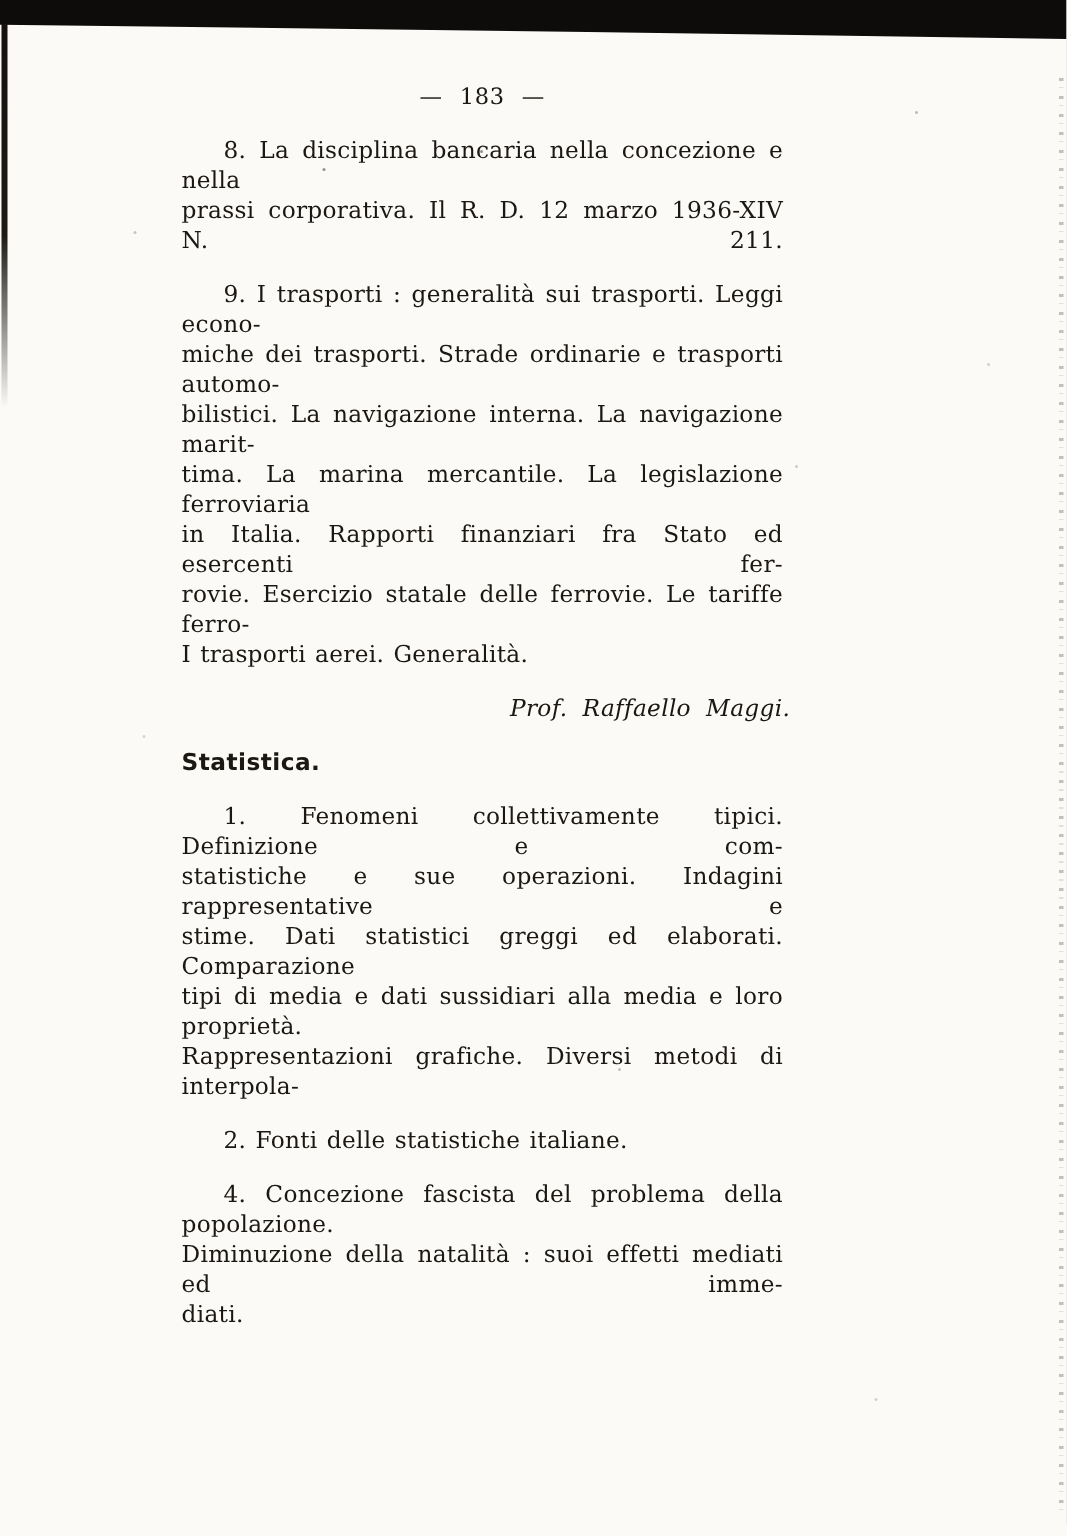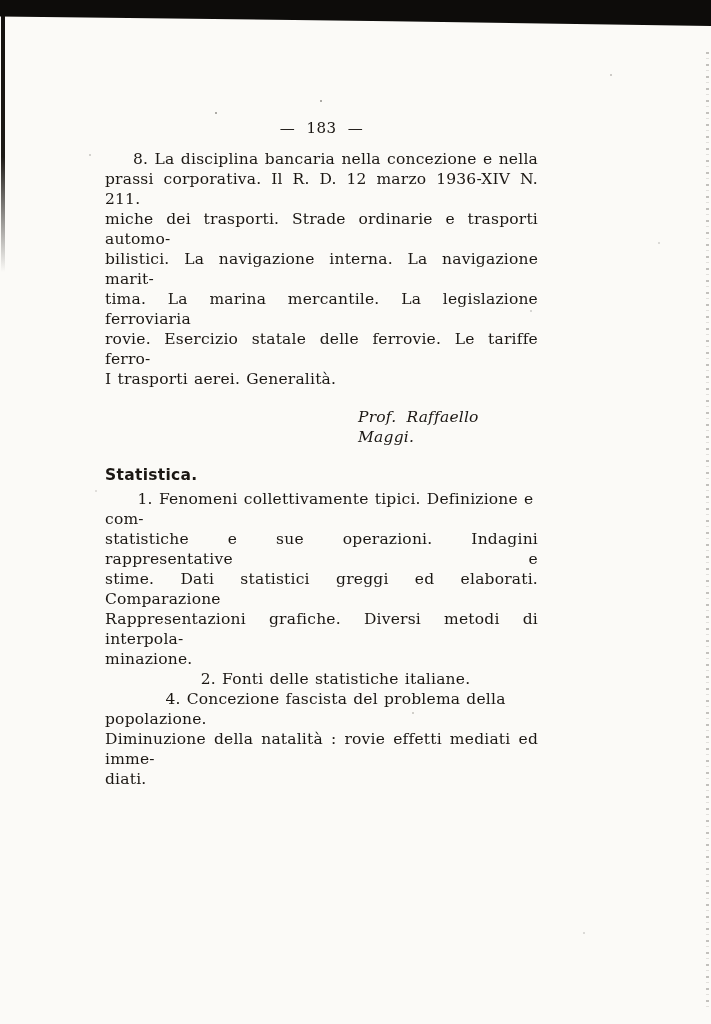--- a/index.html
+++ b/index.html
@@ -26,37 +26,37 @@
   .rightedge{
     position:absolute;right:2px;top:52px;width:3px;height:958px;opacity:.55;
     background:repeating-linear-gradient(180deg,
       rgba(80,76,70,.6) 0 2px, rgba(80,76,70,0) 2px 6px,
       rgba(120,114,106,.35) 6px 7px, rgba(120,114,106,0) 7px 12px);
   }
   .speck{position:absolute;width:2px;height:2px;border-radius:50%;background:rgba(45,40,33,.5);}
   
   .content{position:absolute;left:105px;top:0;width:433px;}
   .pagenum{
-    padding-top:118px;margin-bottom:11px;text-align:center;
+    padding-top:54px;margin-bottom:11px;text-align:center;
     font-size:15px;line-height:20px;word-spacing:6px;letter-spacing:.5px;
   }
-  .para{margin:0;}
+  .para{margin:16px;}
   .line{
     font-size:15.5px;line-height:20px;letter-spacing:.2px;word-spacing:1px;
   }
   .line.j{text-align:justify;text-align-last:justify;}
-  .line.ind{text-indent:28px;text-align:center;}
+  .line.ind{text-indent:28px;}
   .heading{
     font-family:"DejaVu Sans","Liberation Sans",sans-serif;
     font-weight:bold;font-size:15.5px;line-height:20px;
-    letter-spacing:.3px;word-spacing:2px;margin:16px 0 4px 0;
+    letter-spacing:.3px;word-spacing:2px;margin:16px 0 4px 16px;
   }
   .signature{
     font-style:italic;font-size:15.5px;line-height:20px;
-    word-spacing:5px;letter-spacing:.2px;margin:18px;
+    word-spacing:5px;letter-spacing:.2px;margin:0;
   }
   .sig-1{padding-left:235px;}
 </style>
 </head>
 <body>
 
 <div class="page">
   <div class="topbar"></div>
   <div class="leftline"></div>
   <div class="rightedge"></div>
@@ -72,38 +72,40 @@
   <div class="speck" style="left:95px;top:490px;opacity:.35"></div>
 
   <main class="content">
     <div class="pagenum">— 183 —</div>
     <div id="blocks">
         <div class="para">
           <div class="line j ind">8. La disciplina bancaria nella concezione e nella</div>
           <div class="line j">prassi corporativa. Il R. D. 12 marzo 1936-XIV N. 211.</div>
         </div>
         <div class="para">
+          <div class="line j ind">9. I trasporti : generalità sui trasporti. Leggi econo-</div>
           <div class="line j">miche dei trasporti. Strade ordinarie e trasporti automo-</div>
           <div class="line j">bilistici. La navigazione interna. La navigazione marit-</div>
           <div class="line j">tima. La marina mercantile. La legislazione ferroviaria</div>
+          <div class="line j">in Italia. Rapporti finanziari fra Stato ed esercenti fer-</div>
           <div class="line j">rovie. Esercizio statale delle ferrovie. Le tariffe ferro-</div>
           <div class="line">I trasporti aerei. Generalità.</div>
         </div>
         <div class="signature sig-1">Prof. Raffaello Maggi.</div>
         <div class="heading">Statistica.</div>
         <div class="para">
           <div class="line j ind">1. Fenomeni collettivamente tipici. Definizione e com-</div>
           <div class="line j">statistiche e sue operazioni. Indagini rappresentative e</div>
           <div class="line j">stime. Dati statistici greggi ed elaborati. Comparazione</div>
+          <div class="line j">tipi di media e dati sussidiari alla media e loro proprietà.</div>
           <div class="line j">Rappresentazioni grafiche. Diversi metodi di interpola-</div>
-          <div class="line">minazione.</div>
         </div>
         <div class="para">
           <div class="line ind">2. Fonti delle statistiche italiane.</div>
         </div>
         <div class="para">
           <div class="line j ind">4. Concezione fascista del problema della popolazione.</div>
-          <div class="line j">Diminuzione della natalità : rovie effetti mediati ed imme-</div>
+          <div class="line j">Diminuzione della natalità : suoi effetti mediati ed imme-</div>
           <div class="line">diati.</div>
         </div>
       </div>
   </main>
 </div>
 
 </body></html>

